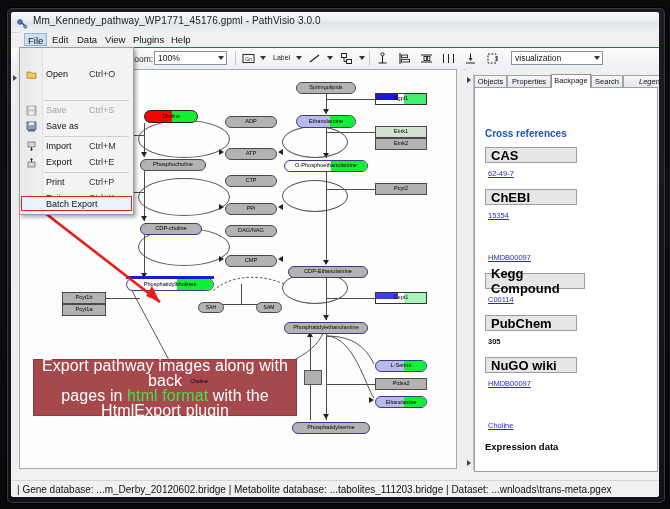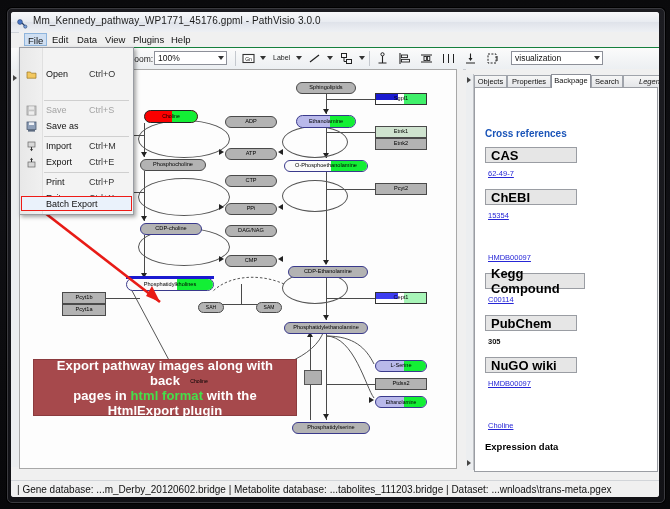--- a/index.html
+++ b/index.html
@@ -79,21 +79,21 @@
     border-bottom:3px solid transparent;border-left:5px solid #222;}
   .arrowup{position:absolute;width:0;height:0;border-left:3px solid transparent;
     border-right:3px solid transparent;border-bottom:5px solid #222;}
   .ell{position:absolute;border:1px solid #555;border-radius:50%;background:transparent;}
   .handle{position:absolute;width:4px;height:4px;background:#ffef3f;border:1px solid #222;}
 
   
   #callout{position:absolute;left:13px;top:289px;width:262px;height:55px;
     background:#a6494c;border:1px solid #8b3b3e;display:flex;align-items:center;
     justify-content:center;text-align:center;}
-  #callout .ctxt{font-size:13px;font-weight:bold;color:#fff;line-height:15px;
+  #callout .ctxt{font-size:16px;font-weight:normal;color:#fff;line-height:15px;
     letter-spacing:.1px;padding:0 6px;}
   #callout .hl{color:#44e04b;}
   #arrowline{position:absolute;left:30px;top:196px;width:150px;height:104px;}
 
   
   #sidebar{position:absolute;left:455px;top:57px;width:193px;height:410px;background:#f0f0f0;}
   #sbTabs{position:absolute;left:8px;top:5px;width:182px;height:14px;}
   .sbtab{position:absolute;top:1px;height:13px;box-sizing:border-box;
     border:1px solid #a0a4ab;border-bottom:none;background:linear-gradient(180deg,#f6f6f6,#e3e5e8);
     font-size:7.5px;color:#111;line-height:12px;text-align:center;}

